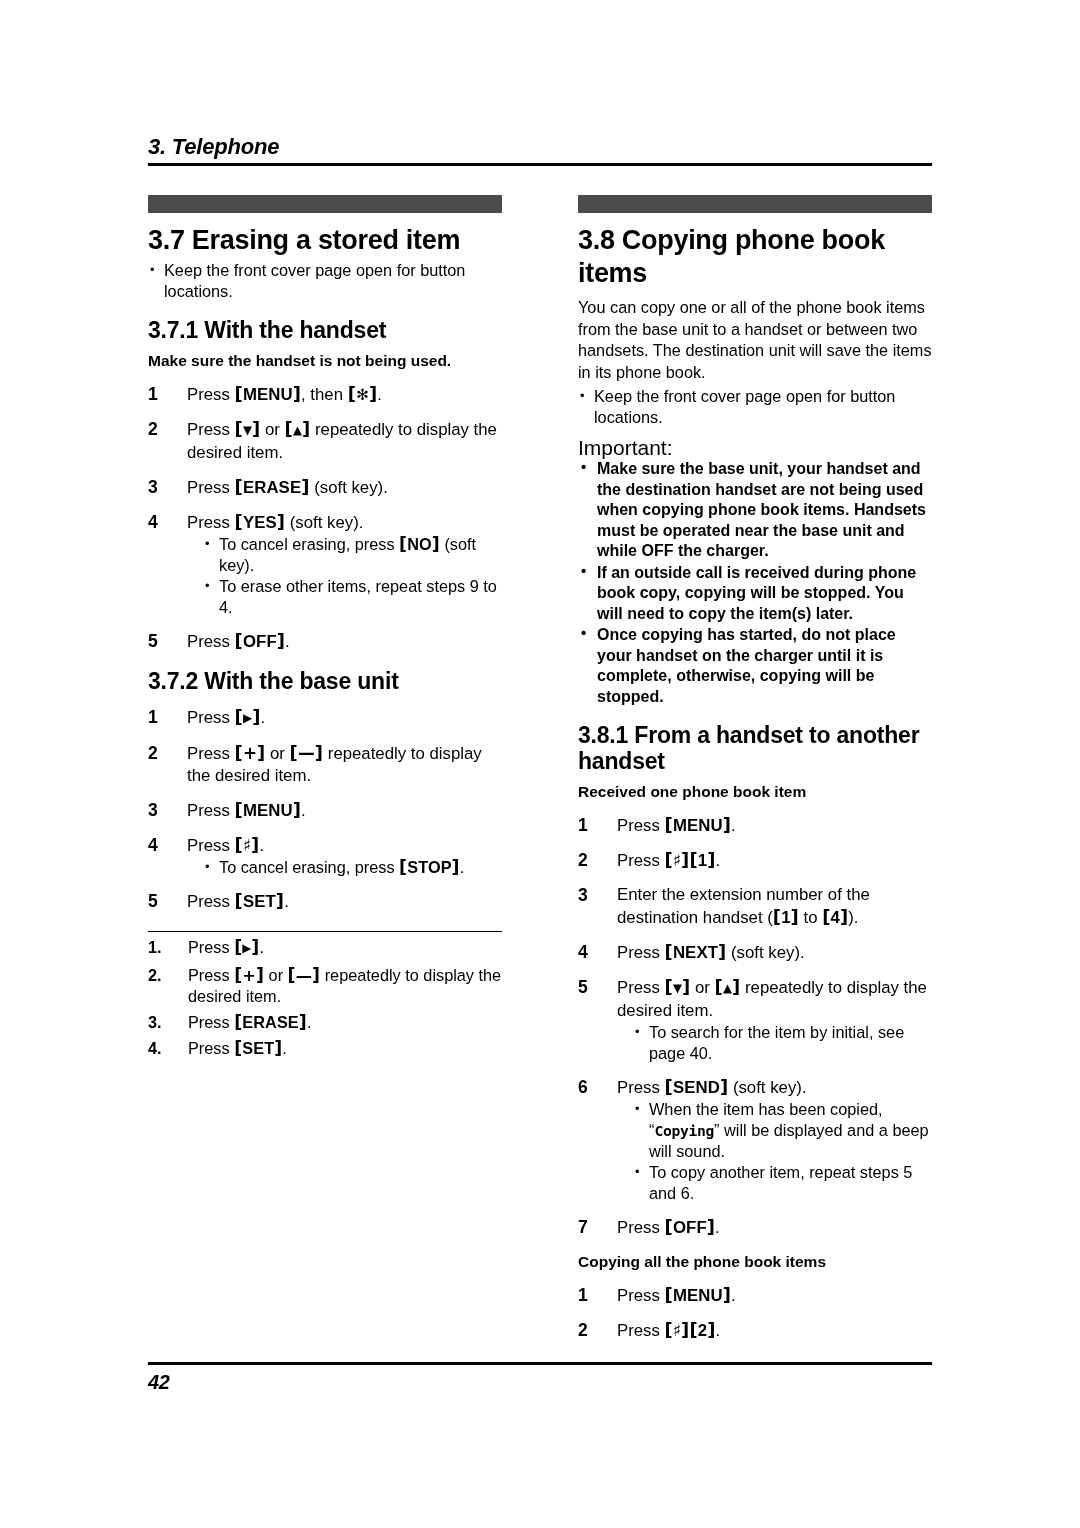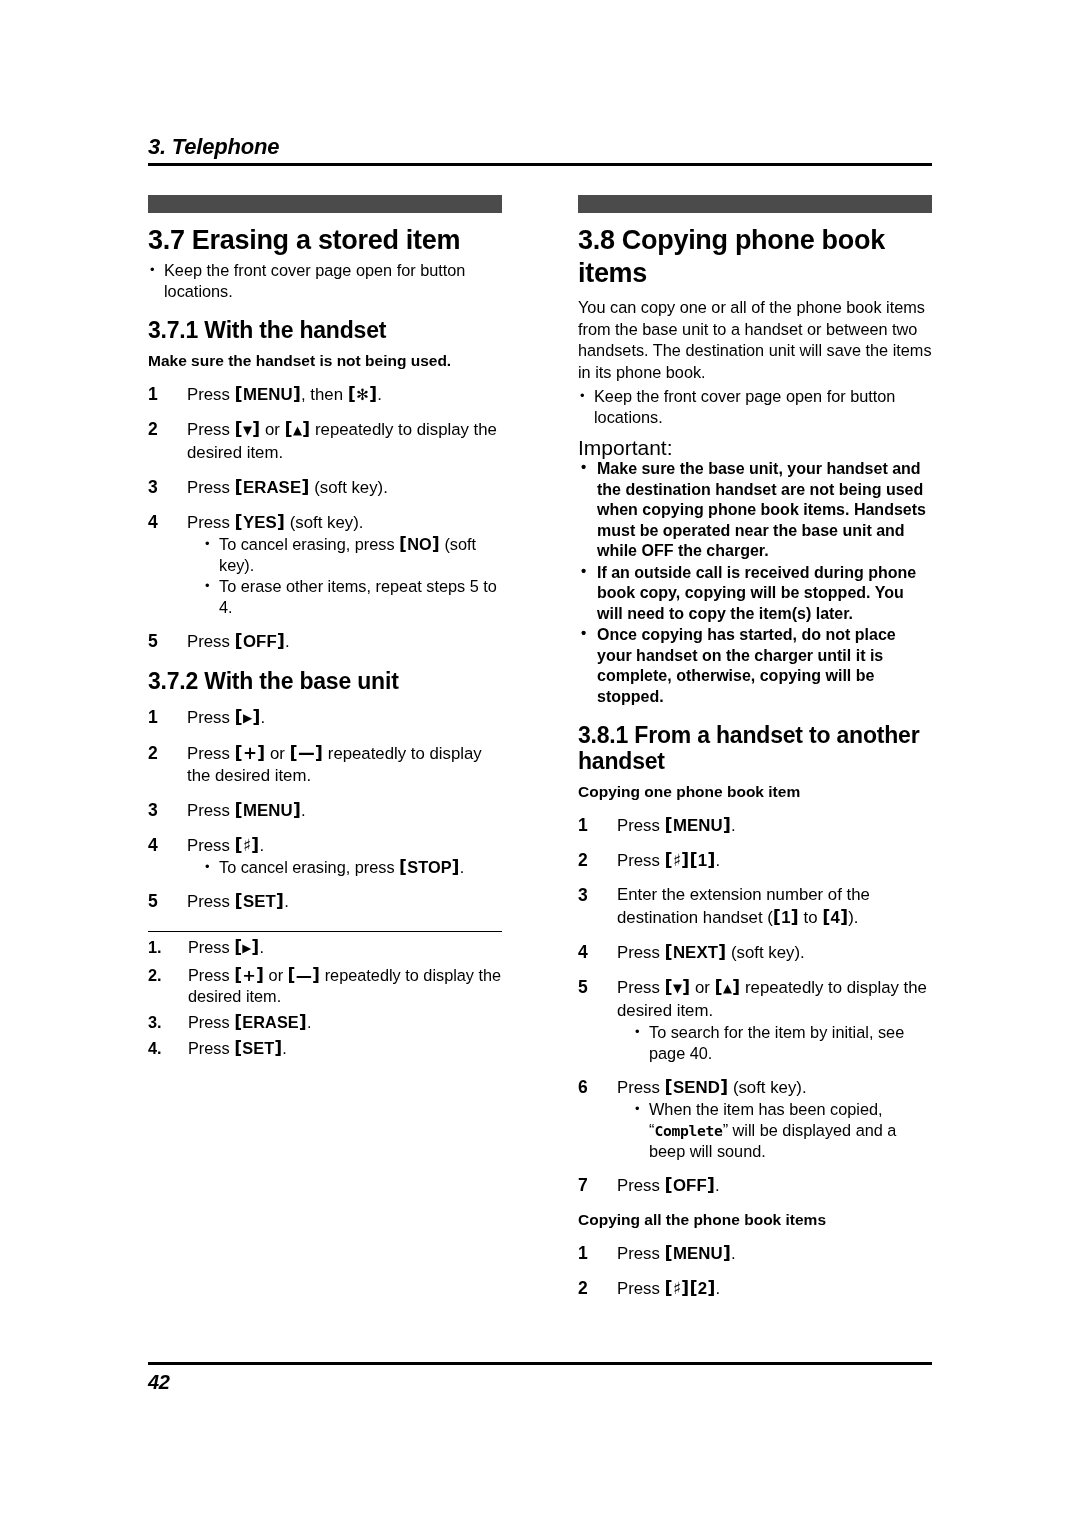--- a/index.html
+++ b/index.html
@@ -240,21 +240,21 @@
         </ul>
 
       <div class="sub-title">3.7.1 With the handset</div>
       <div class="bold-lead">Make sure the handset is not being used.</div>
       <ol class="steps" id="l-steps-1">
           <li><span class="num">1</span><span>Press <span class="key"><span class="brk">[</span><span>MENU</span><span class="brk">]</span></span>, then <span class="key"><span class="brk">[</span><span class="glyph star">✻</span><span class="brk">]</span></span>.</span></li>
           <li><span class="num">2</span><span>Press <span class="key"><span class="brk">[</span><span class="glyph tri">▼</span><span class="brk">]</span></span> or <span class="key"><span class="brk">[</span><span class="glyph tri">▲</span><span class="brk">]</span></span> repeatedly to display the desired item.</span></li>
           <li><span class="num">3</span><span>Press <span class="key"><span class="brk">[</span><span>ERASE</span><span class="brk">]</span></span> (soft key).</span></li>
           <li><span class="num">4</span><span>Press <span class="key"><span class="brk">[</span><span>YES</span><span class="brk">]</span></span> (soft key).</span><ul class="b indent">
               <li>To cancel erasing, press <span class="key"><span class="brk">[</span><span>NO</span><span class="brk">]</span></span> (soft key).</li>
-              <li>To erase other items, repeat steps 5 to 4.</li>
+              <li>To erase other items, repeat steps 9 to 4.</li>
             </ul></li>
           <li><span class="num">5</span><span>Press <span class="key"><span class="brk">[</span><span>OFF</span><span class="brk">]</span></span>.</span></li>
         </ol>
 
       <div class="sub-title">3.7.2 With the base unit</div>
       <ol class="steps" id="l-steps-2">
           <li><span class="num">1</span><span>Press <span class="key"><span class="brk">[</span><span class="glyph arrow">▶</span><span class="brk">]</span></span>.</span></li>
           <li><span class="num">2</span><span>Press <span class="key"><span class="brk">[</span><span class="glyph big">+</span><span class="brk">]</span></span> or <span class="key"><span class="brk">[</span><span class="glyph big">—</span><span class="brk">]</span></span> repeatedly to display the desired item.</span></li>
           <li><span class="num">3</span><span>Press <span class="key"><span class="brk">[</span><span>MENU</span><span class="brk">]</span></span>.</span></li>
           <li><span class="num">4</span><span>Press <span class="key"><span class="brk">[</span><span class="glyph big">♯</span><span class="brk">]</span></span>.</span><ul class="b indent">
@@ -284,31 +284,32 @@
 
       <div class="plain-label">Important:</div>
       <ul class="b bold" id="r-important">
           <li>Make sure the base unit, your handset and the destination handset are not being used when copying phone book items. Handsets must be operated near the base unit and while OFF the charger.</li>
           <li>If an outside call is received during phone book copy, copying will be stopped. You will need to copy the item(s) later.</li>
           <li>Once copying has started, do not place your handset on the charger until it is complete, otherwise, copying will be stopped.</li>
         </ul>
 
       <div class="sub-title">3.8.1 From a handset to another handset</div>
 
-      <div class="bold-lead">Copying one phone book item</div>
+      <div class="bold-lead">Received one phone book item</div>
       <ol class="steps" id="r-steps-1">
           <li><span class="num">1</span><span>Press <span class="key"><span class="brk">[</span><span>MENU</span><span class="brk">]</span></span>.</span></li>
           <li><span class="num">2</span><span>Press <span class="key"><span class="brk">[</span><span class="glyph big">♯</span><span class="brk">]</span></span><span class="key"><span class="brk">[</span><span>1</span><span class="brk">]</span></span>.</span></li>
           <li><span class="num">3</span><span>Enter the extension number of the destination handset (<span class="key"><span class="brk">[</span><span>1</span><span class="brk">]</span></span> to <span class="key"><span class="brk">[</span><span>4</span><span class="brk">]</span></span>).</span></li>
           <li><span class="num">4</span><span>Press <span class="key"><span class="brk">[</span><span>NEXT</span><span class="brk">]</span></span> (soft key).</span></li>
           <li><span class="num">5</span><span>Press <span class="key"><span class="brk">[</span><span class="glyph tri">▼</span><span class="brk">]</span></span> or <span class="key"><span class="brk">[</span><span class="glyph tri">▲</span><span class="brk">]</span></span> repeatedly to display the desired item.</span><ul class="b indent">
               <li>To search for the item by initial, see page 40.</li>
             </ul></li>
           <li><span class="num">6</span><span>Press <span class="key"><span class="brk">[</span><span>SEND</span><span class="brk">]</span></span> (soft key).</span><ul class="b indent">
-              <li> When the item has been copied, “<span class="mono">Complete</span>” will be displayed and a beep will sound.</li>
+              <li> When the item has been copied, “<span class="mono">Copying</span>” will be displayed and a beep will sound.</li>
+              <li>To copy another item, repeat steps 5 and 6.</li>
             </ul></li>
           <li><span class="num">7</span><span>Press <span class="key"><span class="brk">[</span><span>OFF</span><span class="brk">]</span></span>.</span></li>
         </ol>
 
       <div class="bold-lead" style="margin-top:13px;">Copying all the phone book items</div>
       <ol class="steps" id="r-steps-2">
           <li><span class="num">1</span><span>Press <span class="key"><span class="brk">[</span><span>MENU</span><span class="brk">]</span></span>.</span></li>
           <li><span class="num">2</span><span>Press <span class="key"><span class="brk">[</span><span class="glyph big">♯</span><span class="brk">]</span></span><span class="key"><span class="brk">[</span><span>2</span><span class="brk">]</span></span>.</span></li>
         </ol>
 

